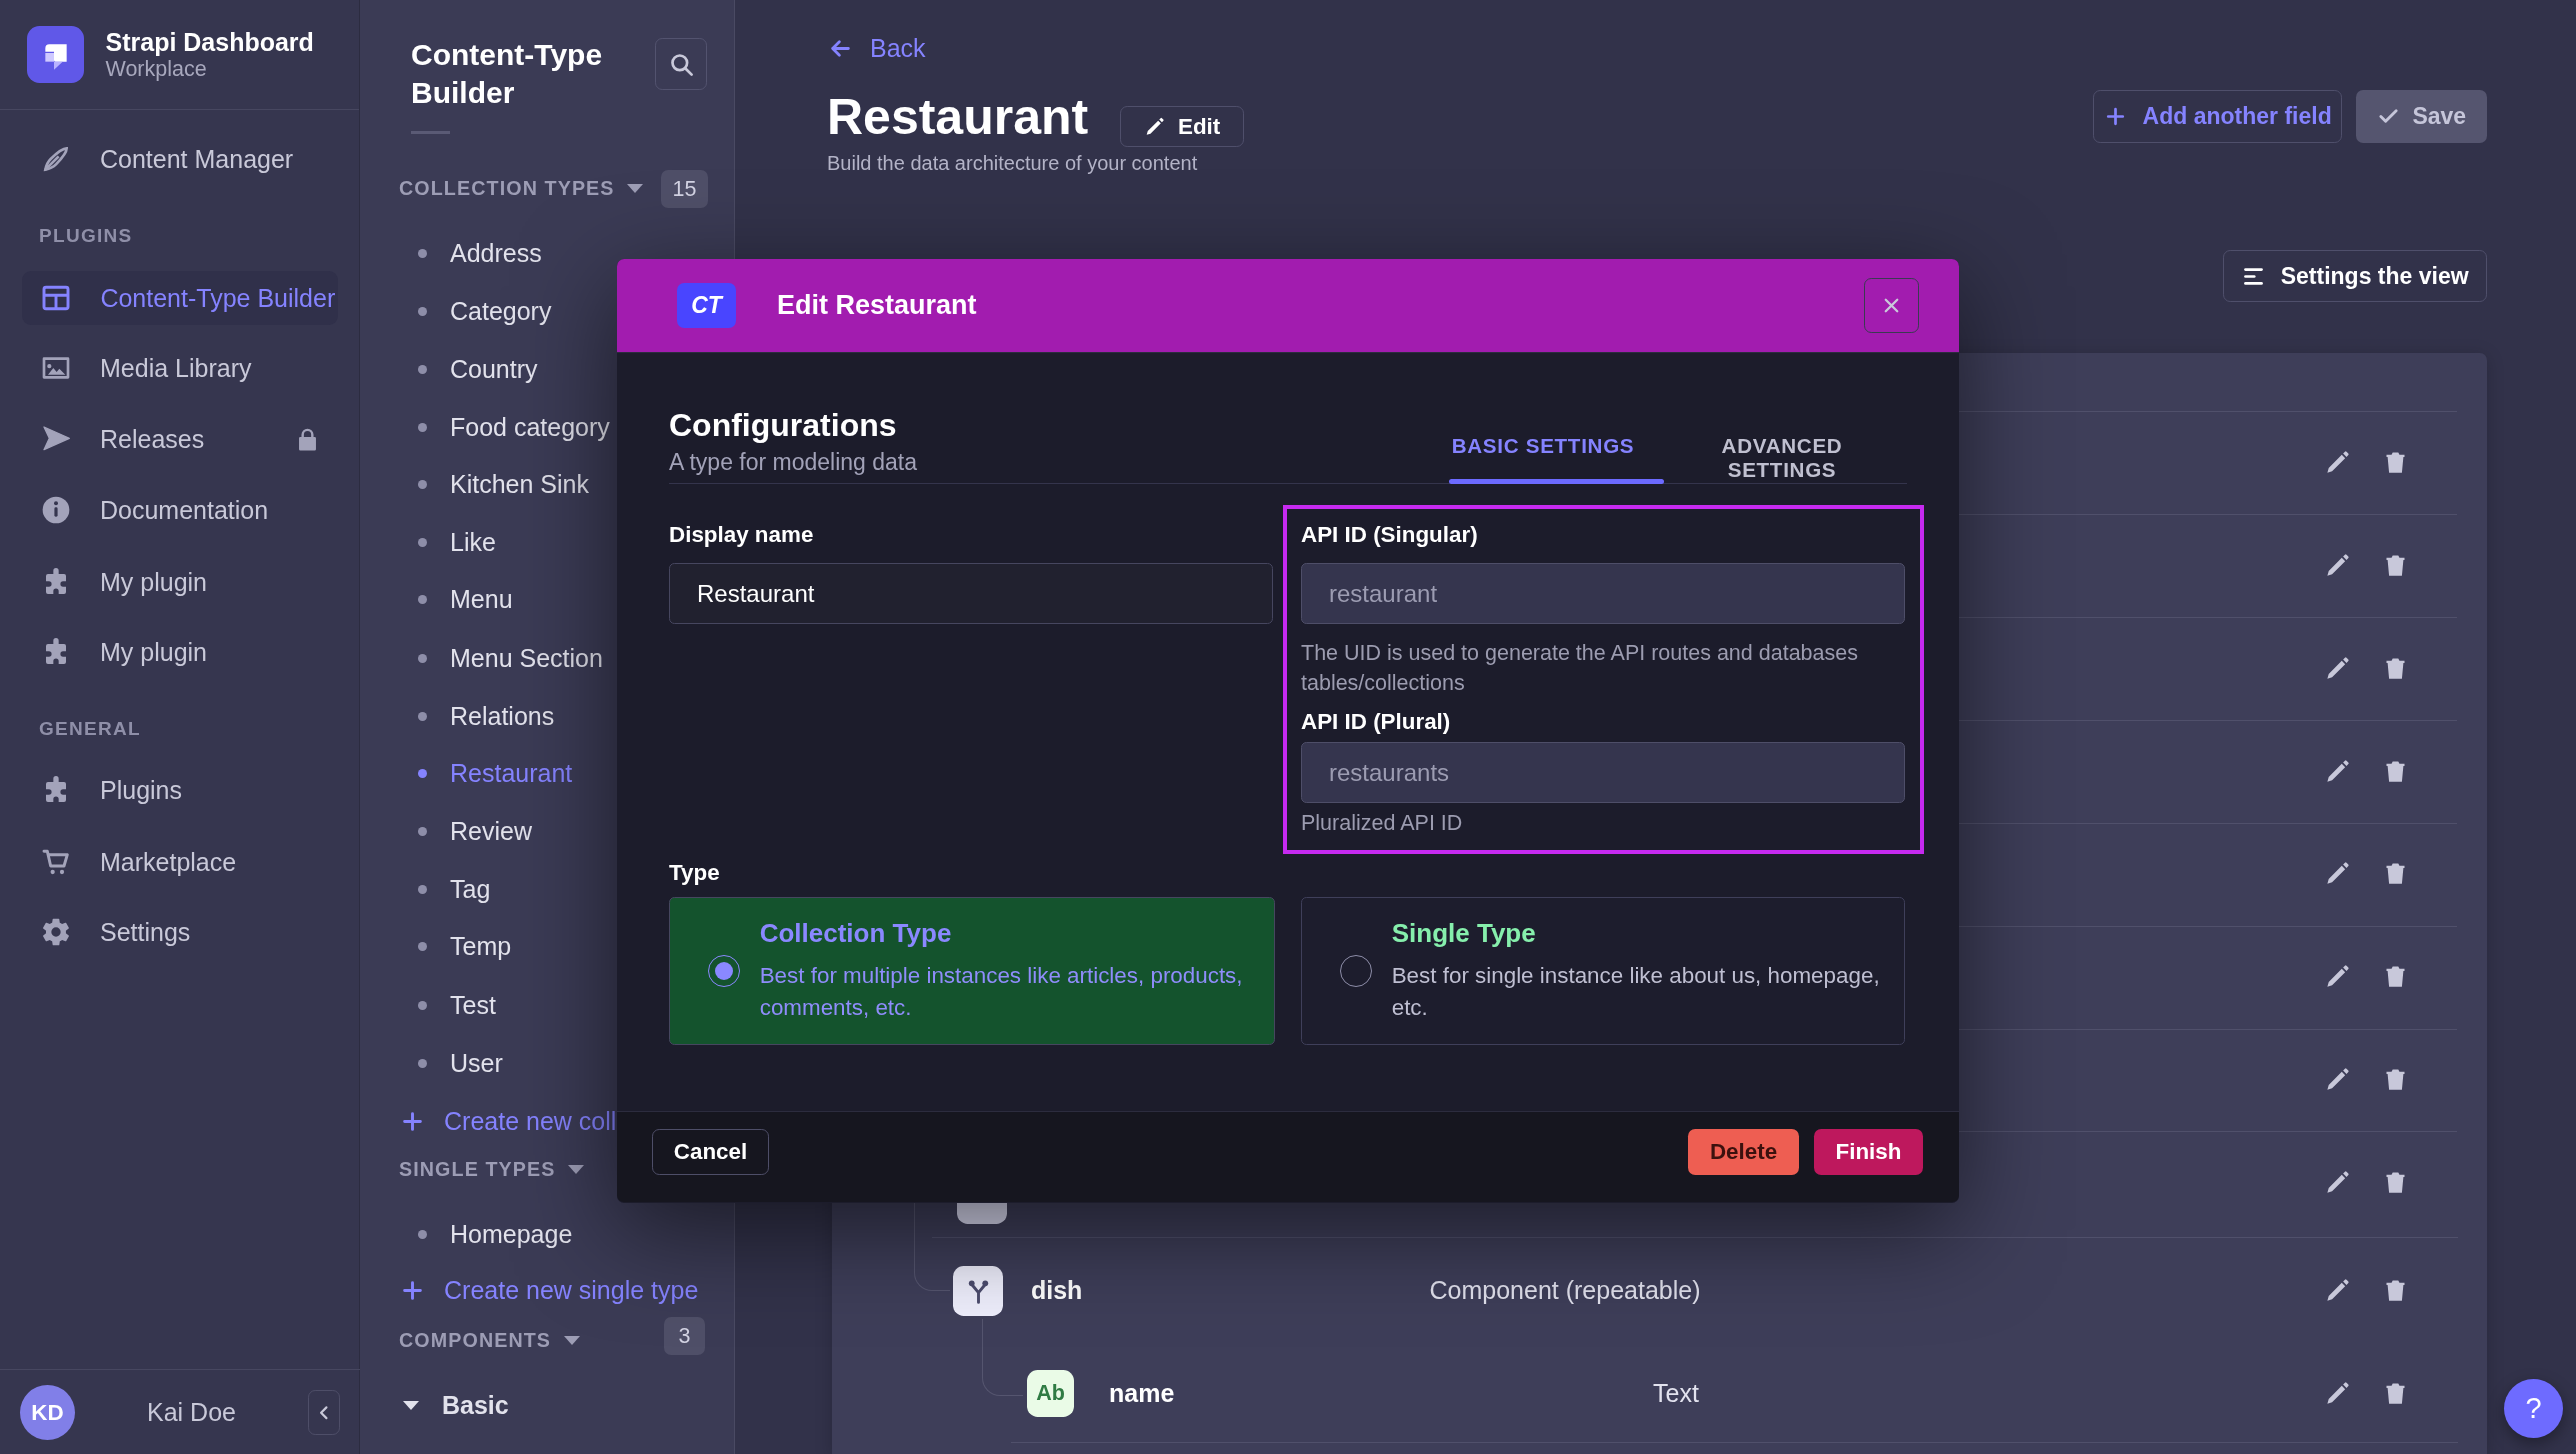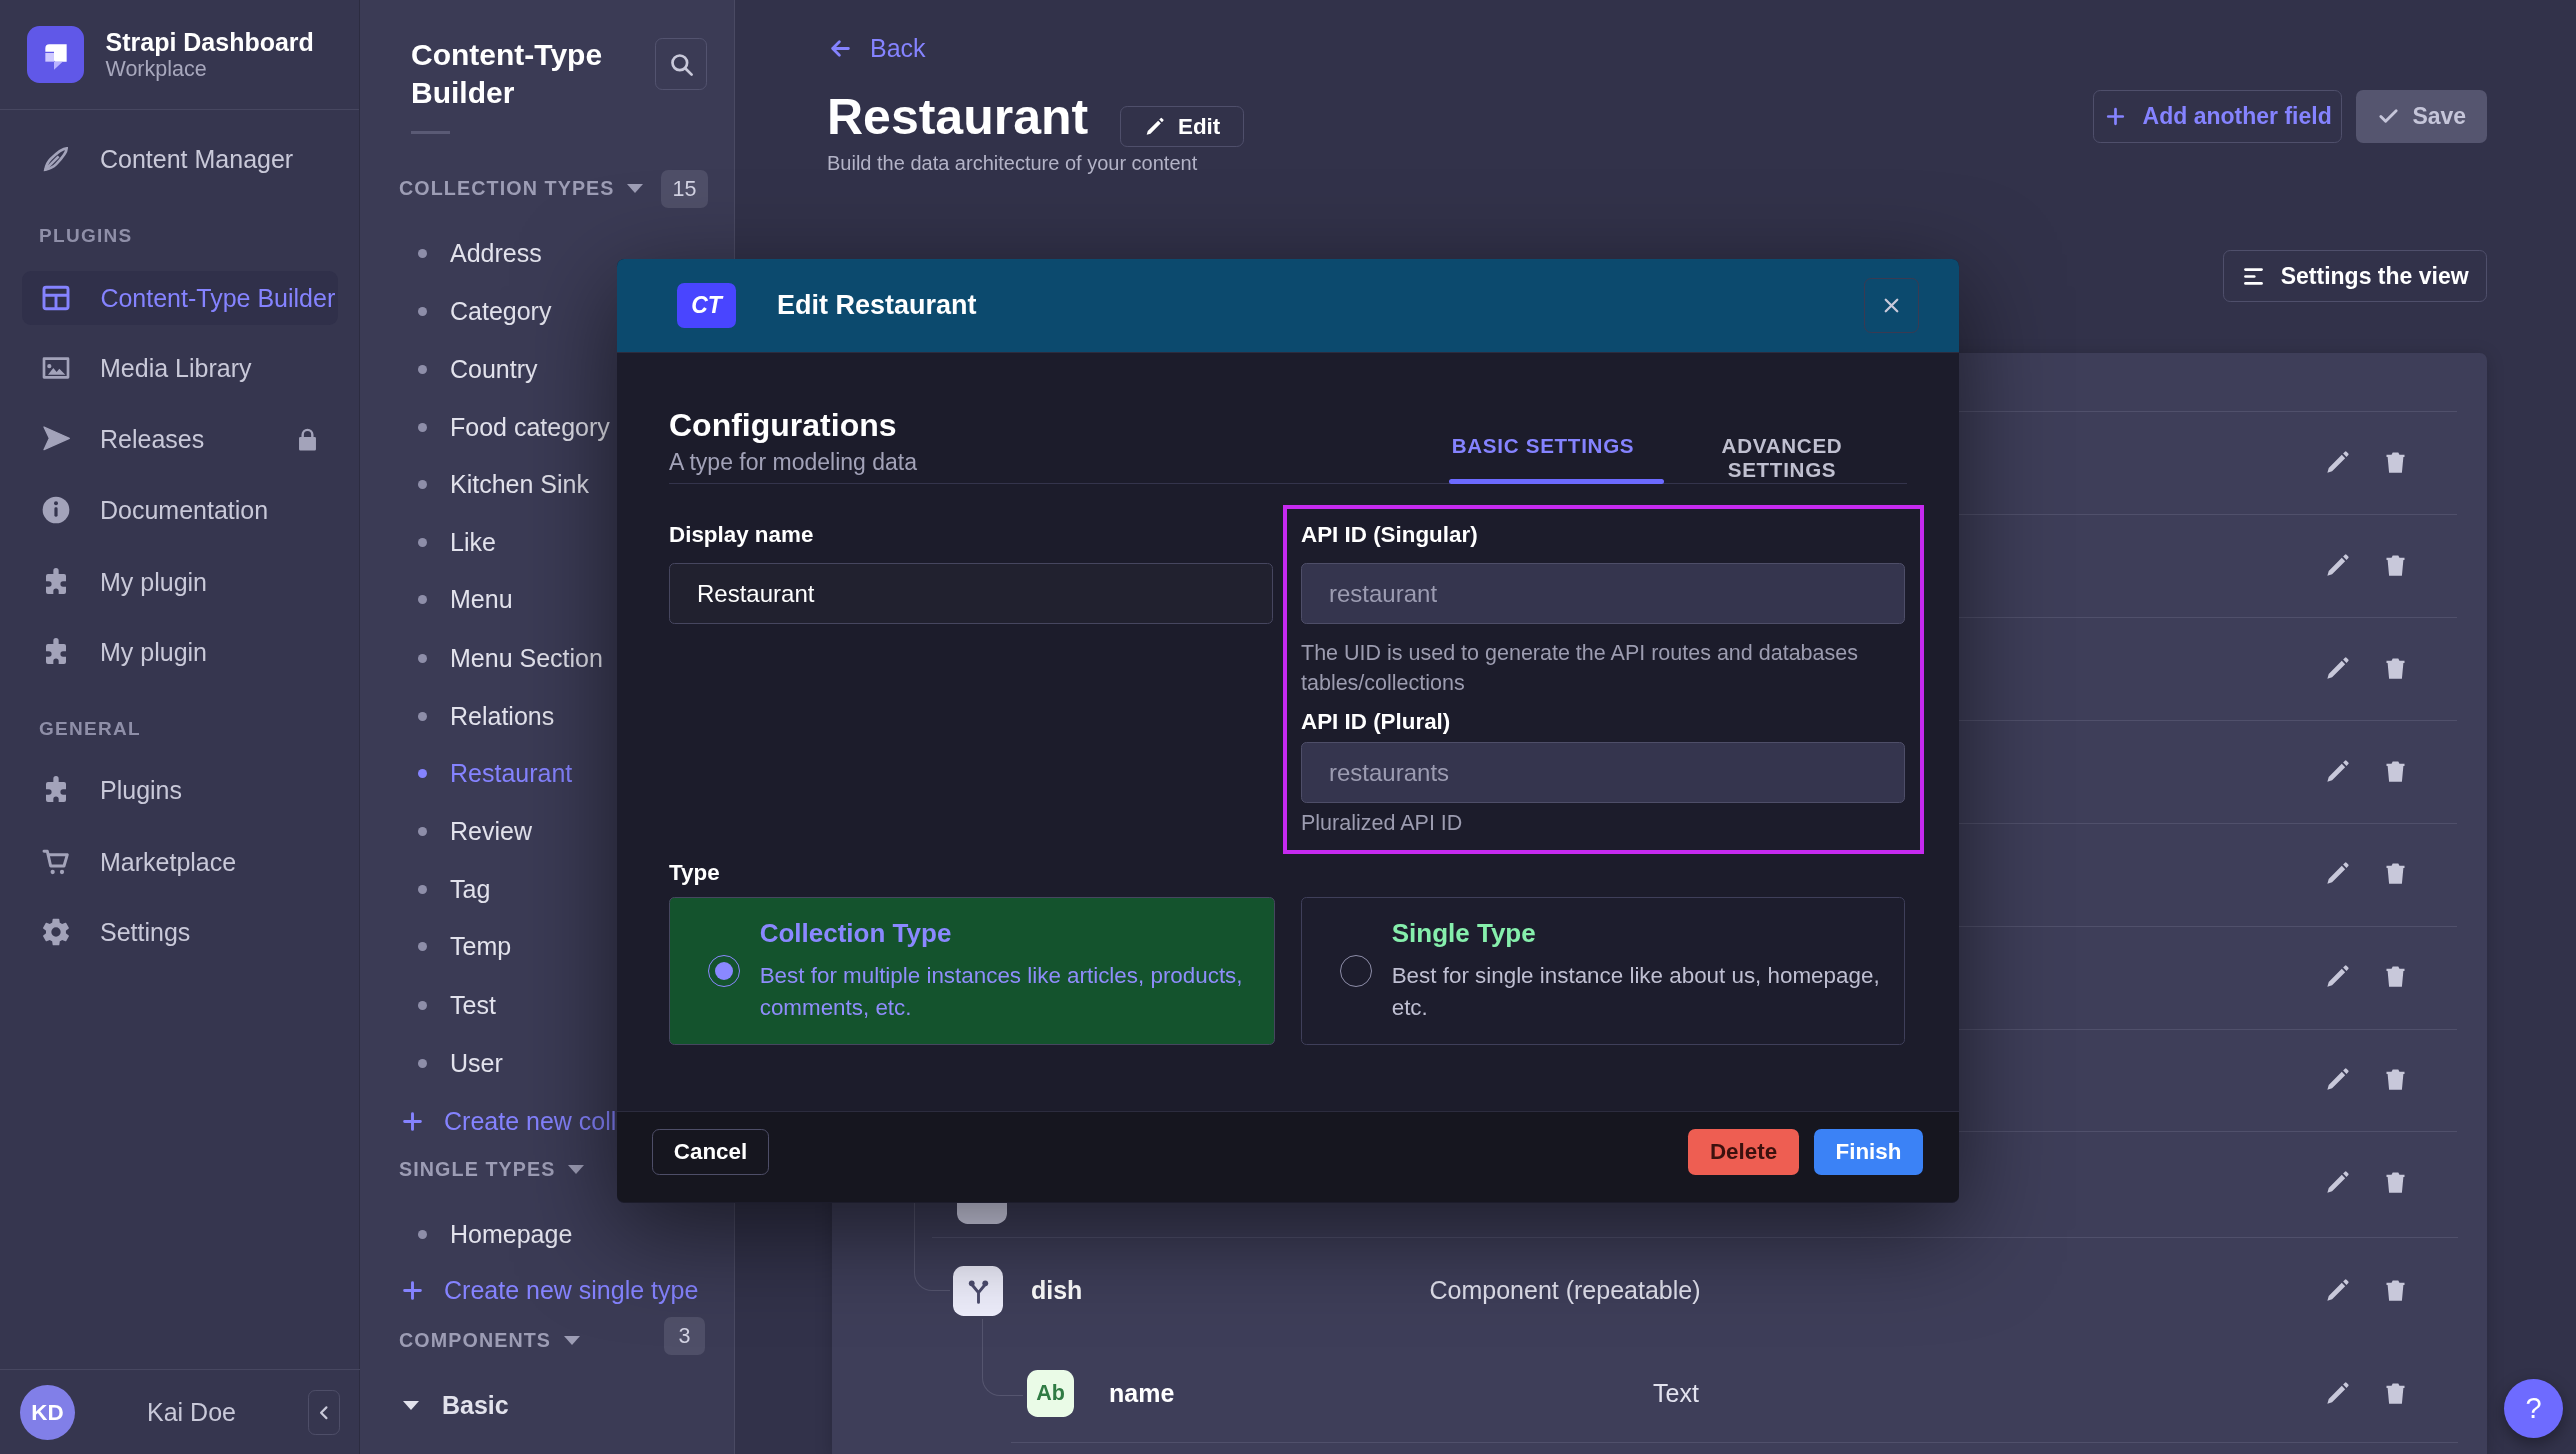--- a/index.html
+++ b/index.html
@@ -55,21 +55,21 @@
   .rowicons .ic { width:27px; height:27px; }
   .fieldname { position:absolute; font-size:25px; font-weight:bold; color:#ffffff; z-index:1; }
   .fieldtype { position:absolute; transform:translateX(-50%); font-size:25px; color:#e2e2ee; z-index:1; }
   .fbadge { position:absolute; border-radius:10.7px; display:flex; align-items:center; justify-content:center; z-index:1; }
   .fbadge.comp { background:#eeeefc; color:#4c4c6e; }
   .fbadge.ab { background:#eafbe7; color:#2f7b43; font-weight:bold; font-size:21.5px; }
   .treeline { position:absolute; border-left:1.8px solid #55556f; border-bottom:1.8px solid #55556f; border-bottom-left-radius:18px; z-index:1; }
 
   
   .modal { left:617px; top:259px; width:1342px; height:944px; background:#1c1c2b; border-radius:7.2px; box-shadow:0 27px 98px rgba(0,0,0,.55); z-index:10; }
-  .modal-head { position:absolute; left:0; top:0; width:100%; height:94px; background:#0c4a6e; border-bottom:0.9px solid #2c2c3e; border-radius:7.2px 7.2px 0 0; display:flex; align-items:center; padding:0 40px 0 60px; gap:41px; }
+  .modal-head { position:absolute; left:0; top:0; width:100%; height:94px; background:#a21caf; border-bottom:0.9px solid #2c2c3e; border-radius:7.2px 7.2px 0 0; display:flex; align-items:center; padding:0 40px 0 60px; gap:41px; }
   .ctbadge { width:59px; height:45px; border-radius:7.2px; background:#4945ff; color:#fff; font-weight:bold; font-style:italic; font-size:23px; display:flex; align-items:center; justify-content:center; }
   .modal-title { font-size:27px; font-weight:bold; color:#fff; flex:1; }
   .closebtn { width:55px; height:55px; border:0.9px solid #3a3a52; border-radius:7.2px; background:transparent; color:#c9c9da; display:flex; align-items:center; justify-content:center; }
   .mheading { position:absolute; left:52px; top:148px; font-size:32px; font-weight:bold; color:#fff; }
   .msub { position:absolute; left:52px; top:190px; font-size:23px; color:#a2a2b8; }
   .tab { position:absolute; top:175px; transform:translateX(-50%); font-size:20.6px; font-weight:bold; letter-spacing:0.7px; background:none; border:none; }
   .tab.active { color:#8583ff; }
   .tab.inactive { color:#c0c0d0; }
   .tabline { position:absolute; left:52px; top:224px; width:1238px; height:0.9px; background:#34344c; }
   .tabunderline { position:absolute; left:832px; top:220px; width:215px; height:4.5px; border-radius:2.7px; background:#6c6aff; }
@@ -90,21 +90,21 @@
   .cardtitle { font-size:26px; font-weight:bold; margin-bottom:10.7px; }
   .sel .cardtitle { color:#8a88ff; }
   .unsel .cardtitle { color:#86efac; }
   .carddesc { font-size:22.4px; line-height:32px; max-width:483px; }
   .sel .carddesc { color:#8f8dfa; }
   .unsel .carddesc { color:#bfbfd2; }
   .modal-foot { position:absolute; left:0; top:852px; width:100%; height:91px; background:#16161f; border-top:0.9px solid #2c2c3e; border-radius:0 0 7.2px 7.2px; }
   .mbtn { position:absolute; top:17px; height:46px; border-radius:7.2px; font-size:22.4px; font-weight:bold; display:flex; align-items:center; justify-content:center; border:none; }
   .mbtn.cancel { left:35px; width:117px; background:transparent; border:0.9px solid #4e4e68; color:#fff; }
   .mbtn.delete { left:1071px; width:111px; background:#ee5e52; color:#3c110e; }
-  .mbtn.finish { left:1197px; width:109px; background:#3b82f6; color:#fff; }
+  .mbtn.finish { left:1197px; width:109px; background:#be185d; color:#fff; }
 
   .helpbtn { left:2504px; top:1379px; width:59px; height:59px; border-radius:50%; background:#6e6bff; color:#fff; font-size:29px; border:none; display:flex; align-items:center; justify-content:center; z-index:20; box-shadow:0 5.4px 16px rgba(0,0,0,.35); }
   svg { display:block; }
 </style>
 </head>
 <body>
 
 <div class="stage">
 
   <div class="abs content"></div>

